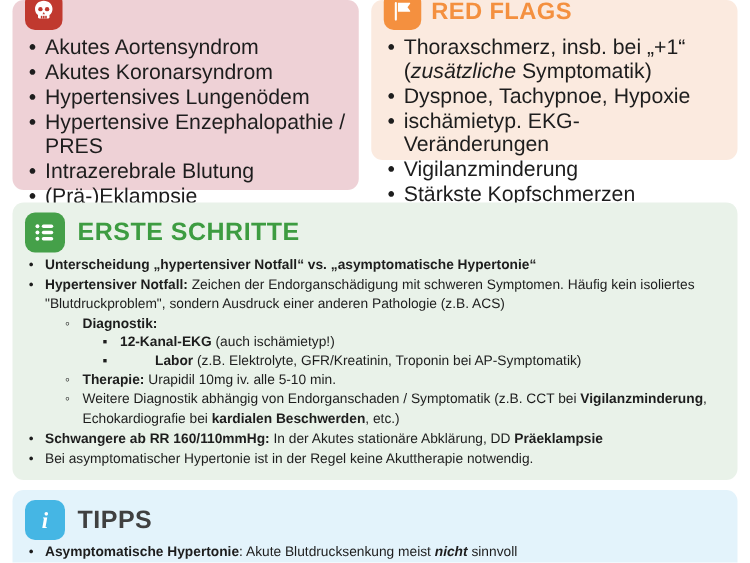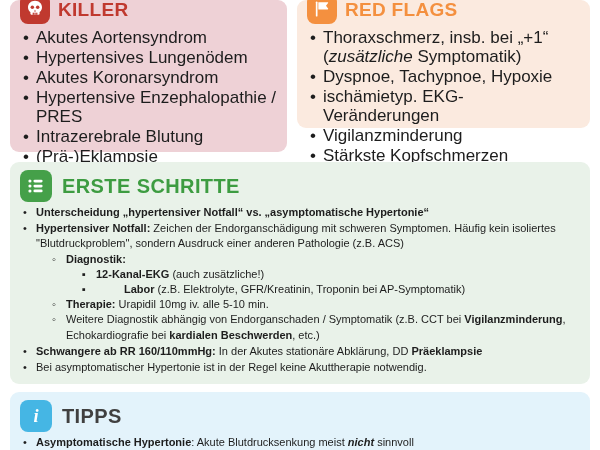--- a/index.html
+++ b/index.html
@@ -197,26 +197,25 @@
           <svg width="20" height="20" viewBox="0 0 24 24" aria-hidden="true">
             <path fill="#ffffff" d="M12 2C7.3 2 3.6 5.4 3.6 9.8c0 2.4 1.1 4.5 2.9 5.9v2.1c0 .6.5 1.1 1.1 1.1h8.8c.6 0 1.1-.5 1.1-1.1v-2.1c1.8-1.4 2.9-3.5 2.9-5.9C20.4 5.4 16.7 2 12 2z"></path>
             <circle cx="8.8" cy="10" r="2.1" fill="#c0392f"></circle>
             <circle cx="15.2" cy="10" r="2.1" fill="#c0392f"></circle>
             <path fill="#c0392f" d="M12 12.8l-1.2 2.2h2.4z"></path>
             <rect x="9.2" y="16.4" width="1.5" height="2.6" fill="#c0392f"></rect>
             <rect x="11.3" y="16.4" width="1.5" height="2.6" fill="#c0392f"></rect>
             <rect x="13.4" y="16.4" width="1.5" height="2.6" fill="#c0392f"></rect>
           </svg>
         </div>
-        <div class="card-title title-killer">KILLER</div>
       </div>
       <ul class="lvl1 card-list">
           <li>Akutes Aortensyndrom</li>
+          <li>Akutes Koronarsyndrom</li>
           <li>Hypertensives Lungenödem</li>
-          <li>Akutes Koronarsyndrom</li>
           <li>Hypertensive Enzephalopathie / PRES</li>
           <li>Intrazerebrale Blutung</li>
           <li>(Prä-)Eklampsie</li>
         </ul>
     </div>
 
     <div class="card card-redflags">
       <div class="card-header">
         <div class="icon-tile tile-redflags">
           <svg width="20" height="20" viewBox="0 0 24 24" aria-hidden="true">
@@ -251,21 +250,21 @@
           <rect x="9.2" y="10.5" width="10" height="3" rx="1.5" fill="#ffffff"></rect>
           <rect x="9.2" y="15.9" width="10" height="3" rx="1.5" fill="#ffffff"></rect>
         </svg>
       </div>
       <div class="section-title title-green">ERSTE SCHRITTE</div>
     </div>
     <ul class="lvl1 sec-list">
         <li><span style="font-weight: bold;">Unterscheidung „hypertensiver Notfall“ vs. „asymptomatische Hypertonie“</span></li>
         <li><span style="font-weight: bold;">Hypertensiver Notfall:</span><span> Zeichen der Endorganschädigung mit schweren Symptomen. Häufig kein isoliertes "Blutdruckproblem", sondern Ausdruck einer anderen Pathologie (z.B. ACS)</span><ul class="lvl2">
             <li><span style="font-weight: bold;">Diagnostik:</span><ul class="lvl3">
-                <li><span style="font-weight: bold;">12-Kanal-EKG</span><span> (auch zusätzliche!)</span></li>
+                <li><span style="font-weight: bold;">12-Kanal-EKG</span><span> (auch ischämietyp!)</span></li>
                 <li><span style="font-weight: bold; padding-left: 28px;">Labor</span><span> (z.B. Elektrolyte, GFR/Kreatinin, Troponin bei AP-Symptomatik)</span></li>
               </ul></li>
             <li><span style="font-weight: bold;">Therapie:</span><span> Urapidil 10mg iv. alle 5-10 min.</span></li>
             <li><span>Weitere Diagnostik abhängig von Endorganschaden / Symptomatik (z.B. CCT bei </span><span style="font-weight: bold;">Vigilanzminderung</span><span>, Echokardiografie bei </span><span style="font-weight: bold;">kardialen Beschwerden</span><span>, etc.)</span></li>
           </ul></li>
         <li><span style="font-weight: bold;">Schwangere ab RR 160/110mmHg:</span><span> In der Akutes stationäre Abklärung, DD </span><span style="font-weight: bold;">Präeklampsie</span></li>
         <li><span>Bei asymptomatischer Hypertonie ist in der Regel keine Akuttherapie notwendig.</span></li>
       </ul>
   </div>
 

